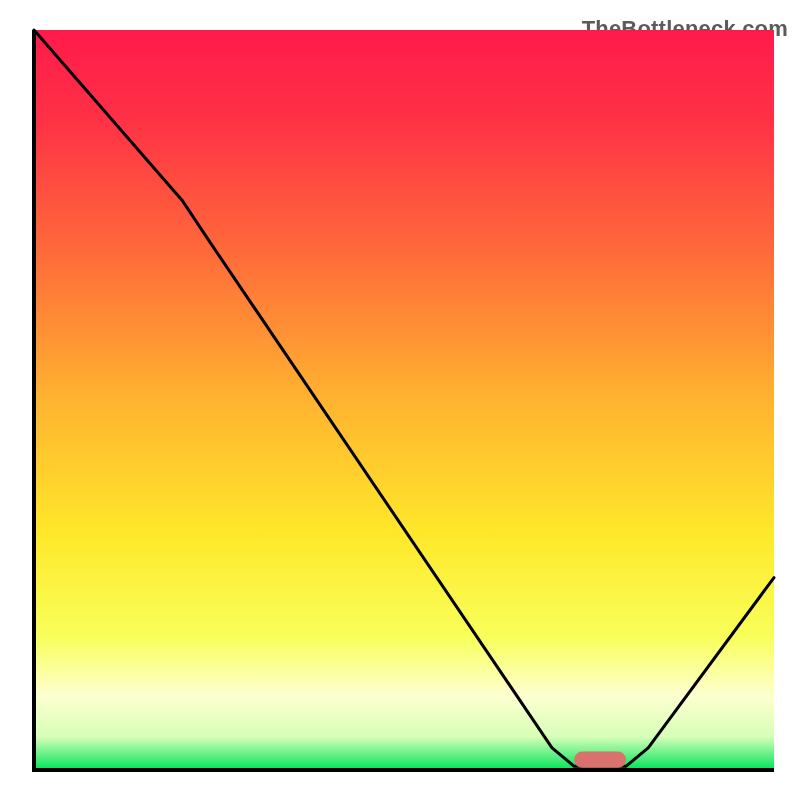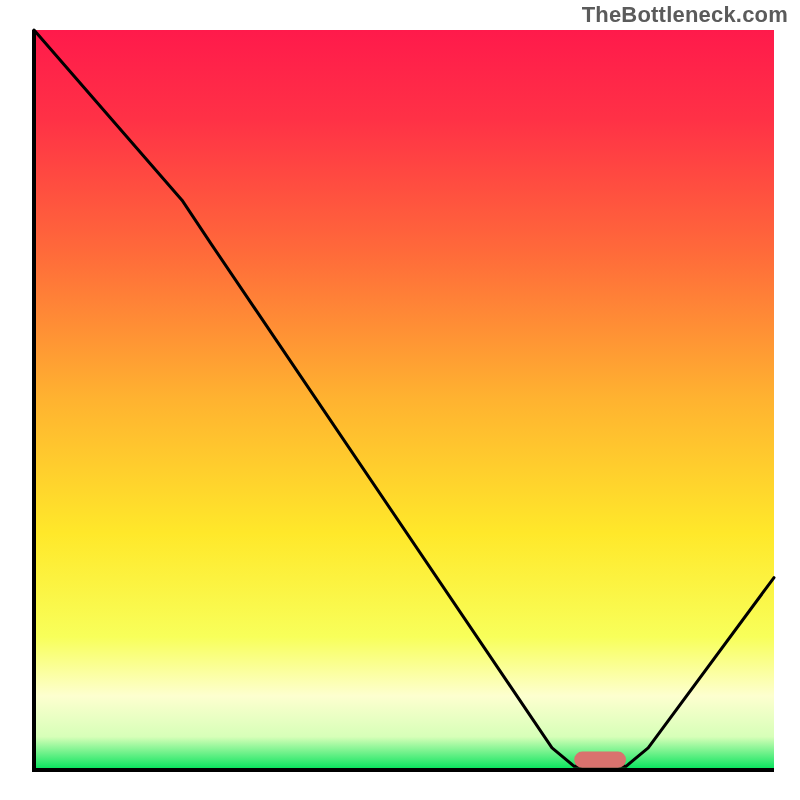--- a/index.html
+++ b/index.html
@@ -10,21 +10,21 @@
     background: #ffffff;
     font-family: Arial, Helvetica, sans-serif;
   }
   .wrap {
     width: 800px;
     height: 800px;
     position: relative;
   }
   .attribution {
     position: absolute;
-    top: 2px;
+    top: 16px;
     right: 12px;
     font-size: 22px;
     font-weight: 600;
     color: #5b5b5b;
     letter-spacing: 0.2px;
     text-align: center;
   }
   svg {
     position: absolute;
     left: 0;

